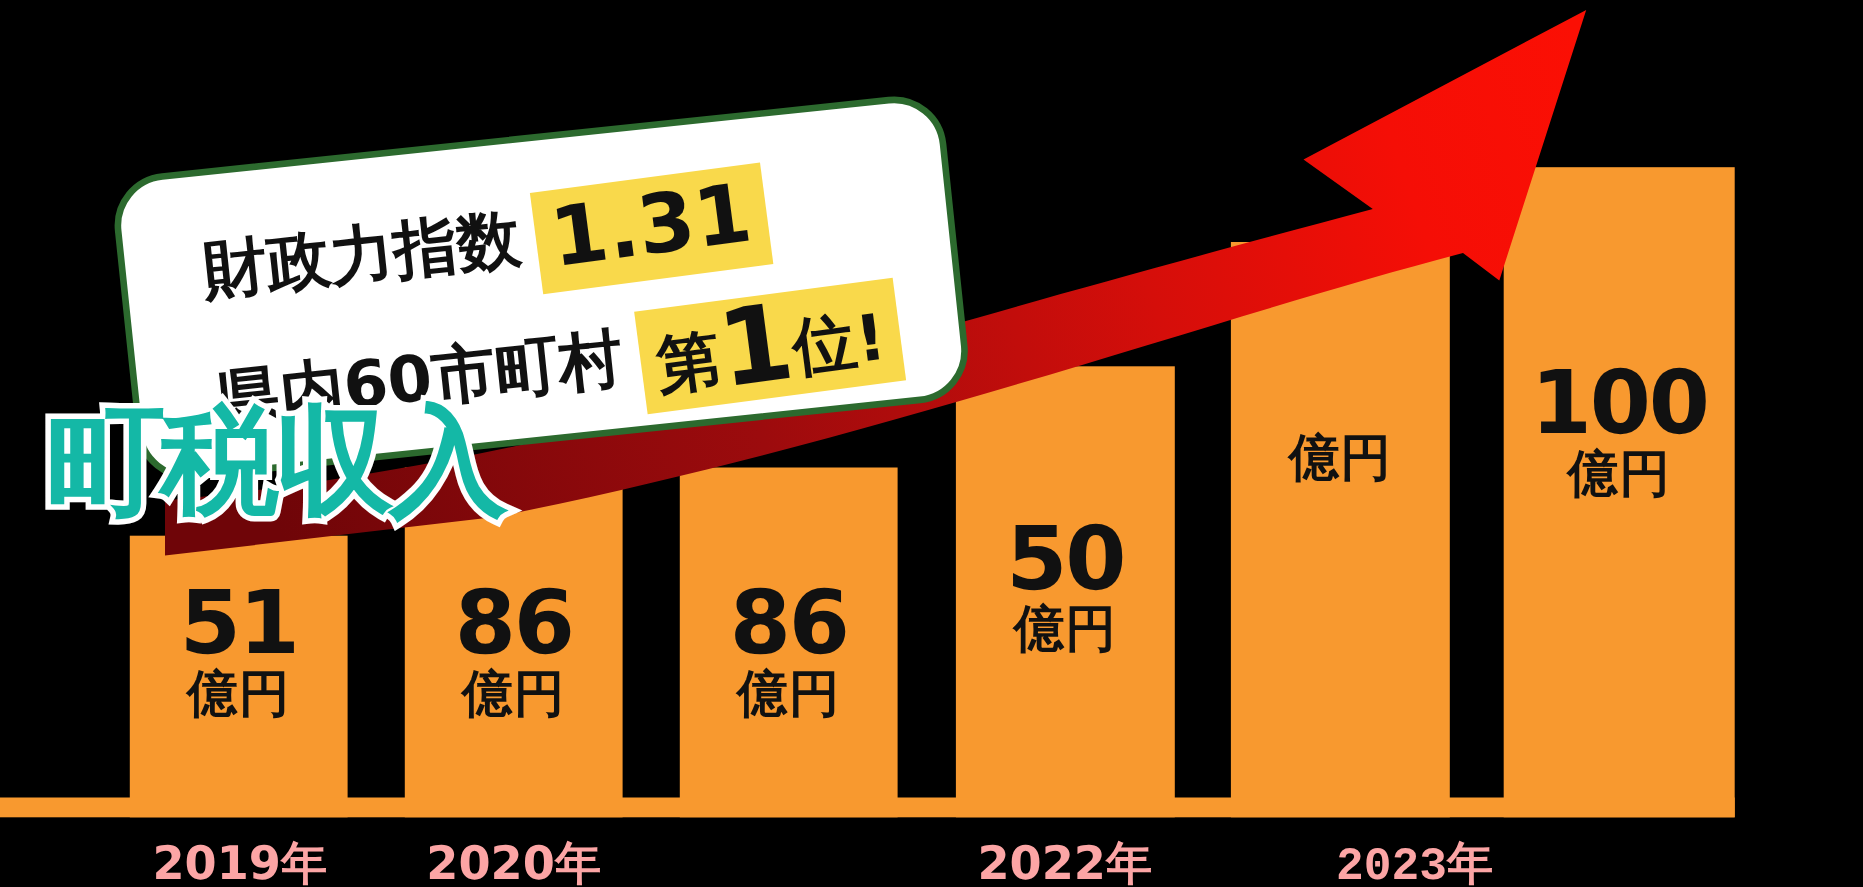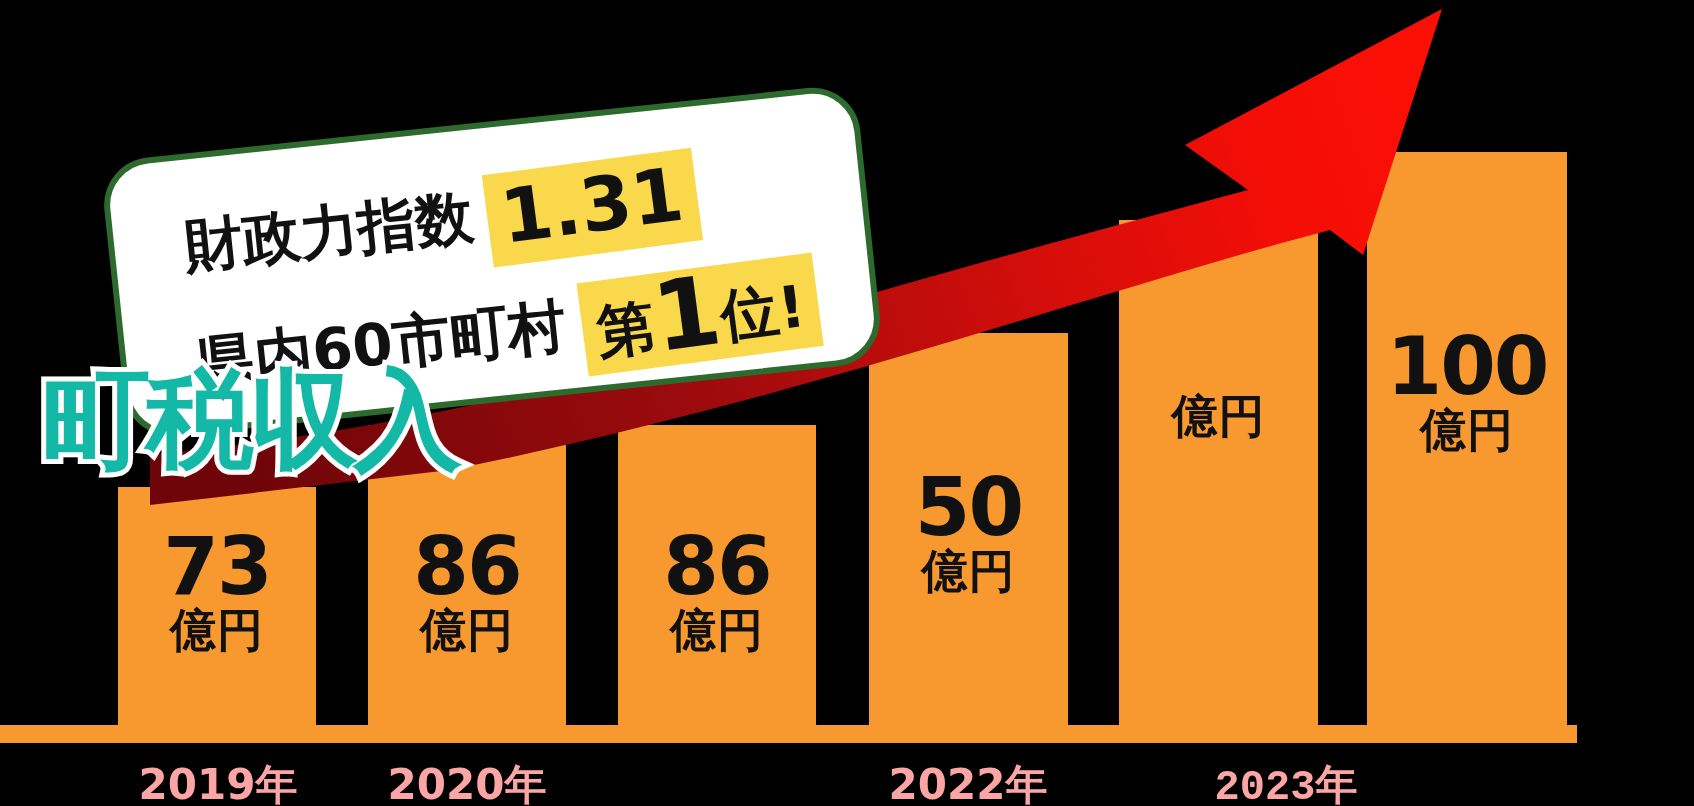--- a/index.html
+++ b/index.html
@@ -122,21 +122,21 @@
     white-space:nowrap;
   }
 </style>
 </head>
 <body>
 
 <div class="canvas">
 
   <div class="bar" style="left:118px;top:487px;width:198px;height:256px;">
     <div class="bar-label" style="top:40px;">
-      <div class="num">73</div>
+      <div class="num">51</div>
       <div class="unit">億円</div>
     </div>
   </div>
   <div class="bar" style="left:368px;top:425px;width:198px;height:318px;">
     <div class="bar-label" style="top:102px;">
       <div class="num">86</div>
       <div class="unit">億円</div>
     </div>
   </div>
   <div class="bar" style="left:618px;top:425px;width:198px;height:318px;">
@@ -149,21 +149,21 @@
     <div class="bar-label" style="top:135px;">
       <div class="num">50</div>
       <div class="unit">億円</div>
     </div>
   </div>
   <div class="bar" style="left:1119px;top:220px;width:199px;height:523px;">
     <div class="bar-label" style="top:173px;">
       <div class="unit">億円</div>
     </div>
   </div>
-  <div class="bar" style="left:1367px;top:152px;width:200px;height:591px;">
+  <div class="bar" style="left:1367px;top:152px;width:200px;height:591px;padding-left:10px;">
     <div class="bar-label" style="top:175px;">
       <div class="num">100</div>
       <div class="unit">億円</div>
     </div>
   </div>
 
   <div class="baseline"></div>
 
   <div class="year" style="left:118px;">2019年</div>
   <div class="year" style="left:367px;">2020年</div>

